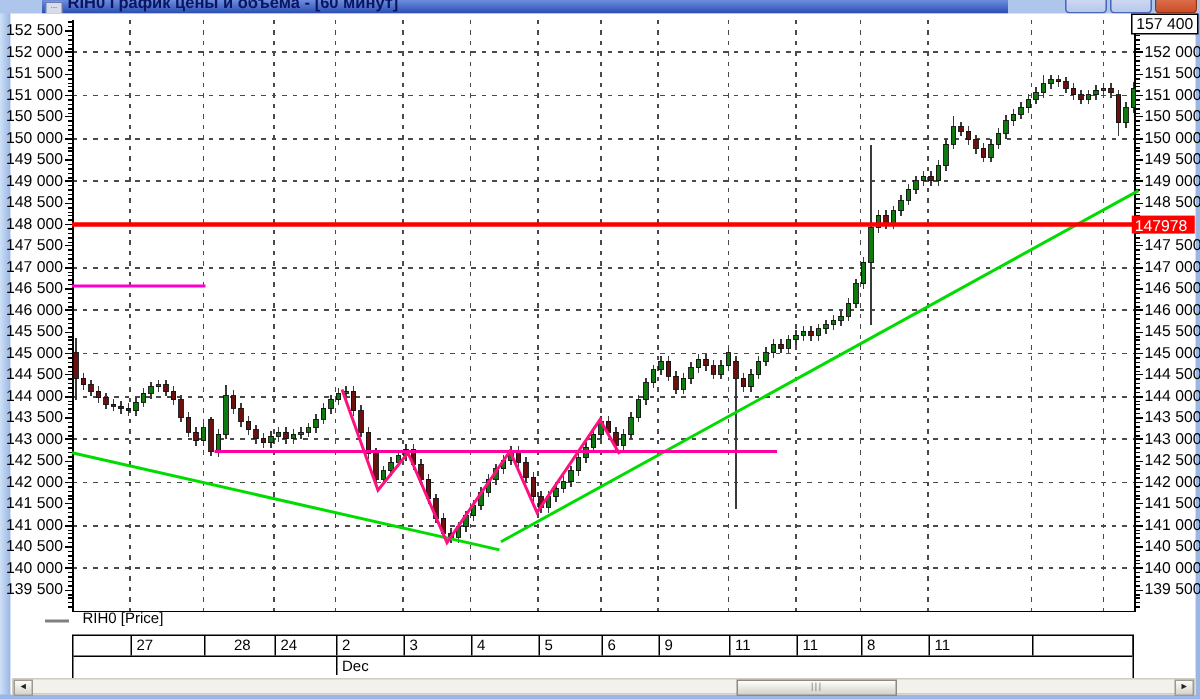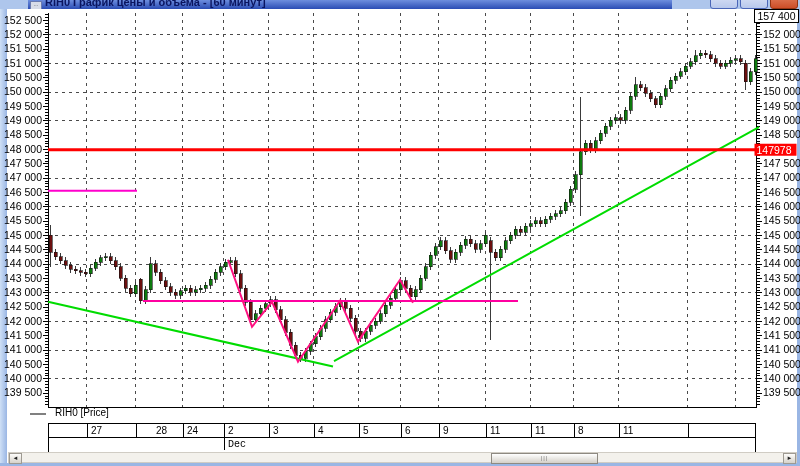--- a/index.html
+++ b/index.html
@@ -27,21 +27,21 @@
   #legend-line{position:absolute;left:0;top:6px;width:16px;height:0;border-top:2px solid #808080;}
   #legend-label{position:absolute;left:25px;top:0;white-space:nowrap;}
   
   #datetable{position:absolute;left:48px;top:423px;width:708px;height:39px;
              border:1px solid #000;box-sizing:border-box;font-size:10px;}
   .dcell{position:absolute;top:0;height:13px;border-left:1px solid #000;
          box-sizing:border-box;padding:1px 0 0 3px;overflow:hidden;}
   .dcell.first{border-left:none;}
   #monthrow{position:absolute;left:0;top:13px;width:100%;height:13px;border-top:1px solid #000;box-sizing:border-box;}
   .mcell{position:absolute;top:0;height:12px;border-left:1px solid #000;box-sizing:border-box;
-         padding:1px 0 0 3px;font-family:Liberation Mono, monospace;}
+         padding:1px 0 0 3px;}
   .mcell.first{border-left:none;}
   
   #hscroll{position:absolute;left:8px;top:452px;width:789px;height:11px;
            background:#f3f1ec;border:1px solid #d0ccc4;box-sizing:border-box;}
   .sb-arrow{position:absolute;top:0;width:11px;height:9px;background:linear-gradient(#fdfcfa,#d6d2ca);
             border:1px solid #9e9a92;font-size:6px;line-height:8px;text-align:center;color:#222;}
   #sb-left{left:0;}
   #sb-right{right:0;}
   #sb-thumb{position:absolute;left:482px;top:0;width:105px;height:9px;
             background:linear-gradient(#ffffff,#d4d0c8);border:1px solid #8e8a82;

